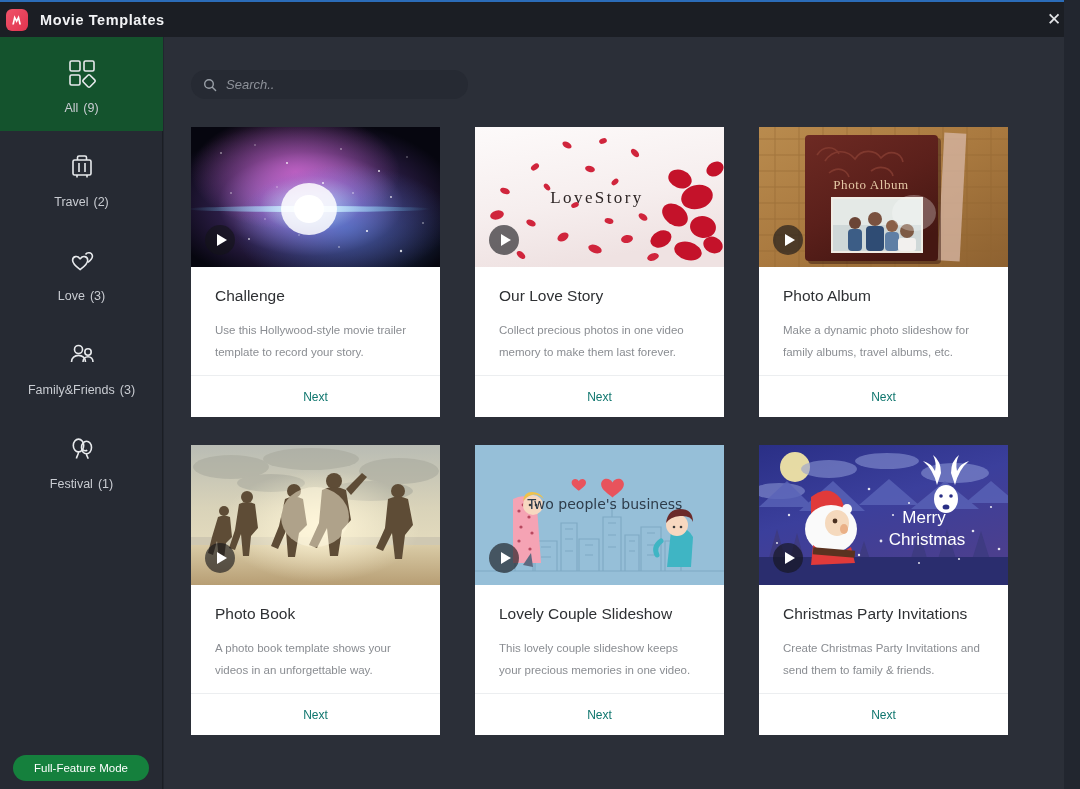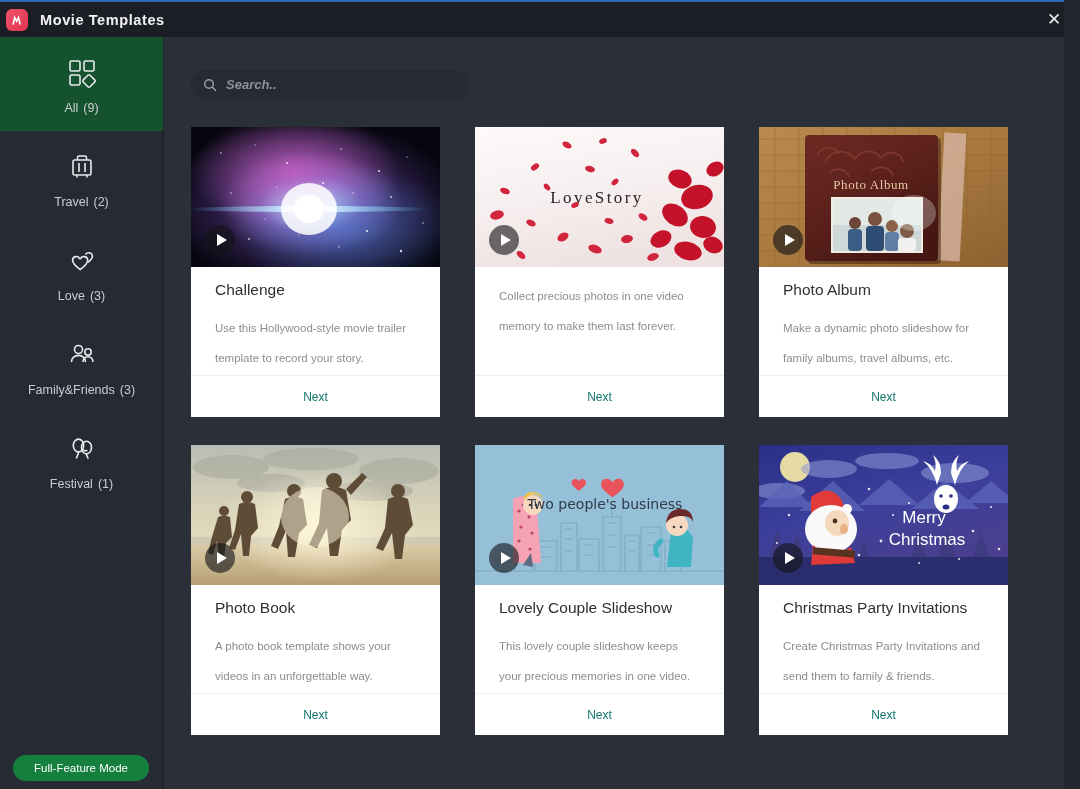--- a/index.html
+++ b/index.html
@@ -82,21 +82,21 @@
   .searchbar {
     position: absolute; left: 27px; top: 33px;
     width: 277px; height: 29px; border-radius: 15px;
     background: #262a33;
     display: flex; align-items: center;
   }
   .search-icon { margin-left: 12px; display: flex; }
   .search-input {
     flex: 1; background: transparent; border: none; outline: none;
     color: #8d9199; font-size: 13px; font-style: italic;
-    margin-left: 9px; font-family: "Liberation Sans", sans-serif; font-weight: bold;
+    margin-left: 9px; font-family: "Liberation Sans", sans-serif;
   }
   .search-input::placeholder { color: #8d9199; font-style: italic; opacity: 1; }
 
   
   .grid {
     position: absolute; left: 27px; top: 90px;
     width: 855px;
     display: flex; flex-wrap: wrap;
     gap: 0 35px;
   }
@@ -115,27 +115,27 @@
     background: rgba(20,20,24,0.62);
     display: flex; align-items: center; justify-content: center;
     cursor: pointer;
   }
   .play-btn .tri {
     width: 0; height: 0; margin-left: 3px;
     border-left: 10px solid #ffffff;
     border-top: 6.5px solid transparent;
     border-bottom: 6.5px solid transparent;
   }
-  .card-body { padding: 14px 24px 0 24px; height: 108px; }
+  .card-body { padding: 20px 24px 0 24px; height: 108px; }
   .card-title {
     color: #2e3033; font-size: 15.5px; font-weight: normal;
     margin-bottom: 14px;
   }
   .card-desc {
-    color: #8a8d92; font-size: 11.5px; line-height: 30px;
+    color: #8a8d92; font-size: 11.5px; line-height: 22px;
   }
   .card-foot {
     border-top: 1px solid #eceef0;
     height: 42px; display: flex; align-items: center; justify-content: center;
     color: #0f766e; font-size: 12px; cursor: pointer;
   }
 
   
   .scrollbar-track {
     position: absolute; right: 5px; top: 0; width: 12px; height: 754px;
@@ -353,20 +353,21 @@
                 <ellipse cx="134" cy="94" rx="4.5" ry="2.8" transform="rotate(12 134 94)"></ellipse>
               </g>
               <text x="122" y="76" text-anchor="middle" font-family="'Liberation Serif', serif" font-size="17" fill="#2e2626" letter-spacing="2.4">LoveStory</text>
             </svg>
           </div>
           <div class="play-btn">
               <span class="tri"></span>
             </div>
         </div>
         <div class="card-body">
+          <div class="card-title">Our Love Story</div>
           <div class="card-desc">Collect precious photos in one video memory to make them last forever.</div>
         </div>
         <div class="card-foot">Next</div>
       </div>
 
       <div class="card">
         <div class="thumb">
           <div class="art">
             <svg viewBox="0 0 249 140" preserveAspectRatio="none">
               <defs>

